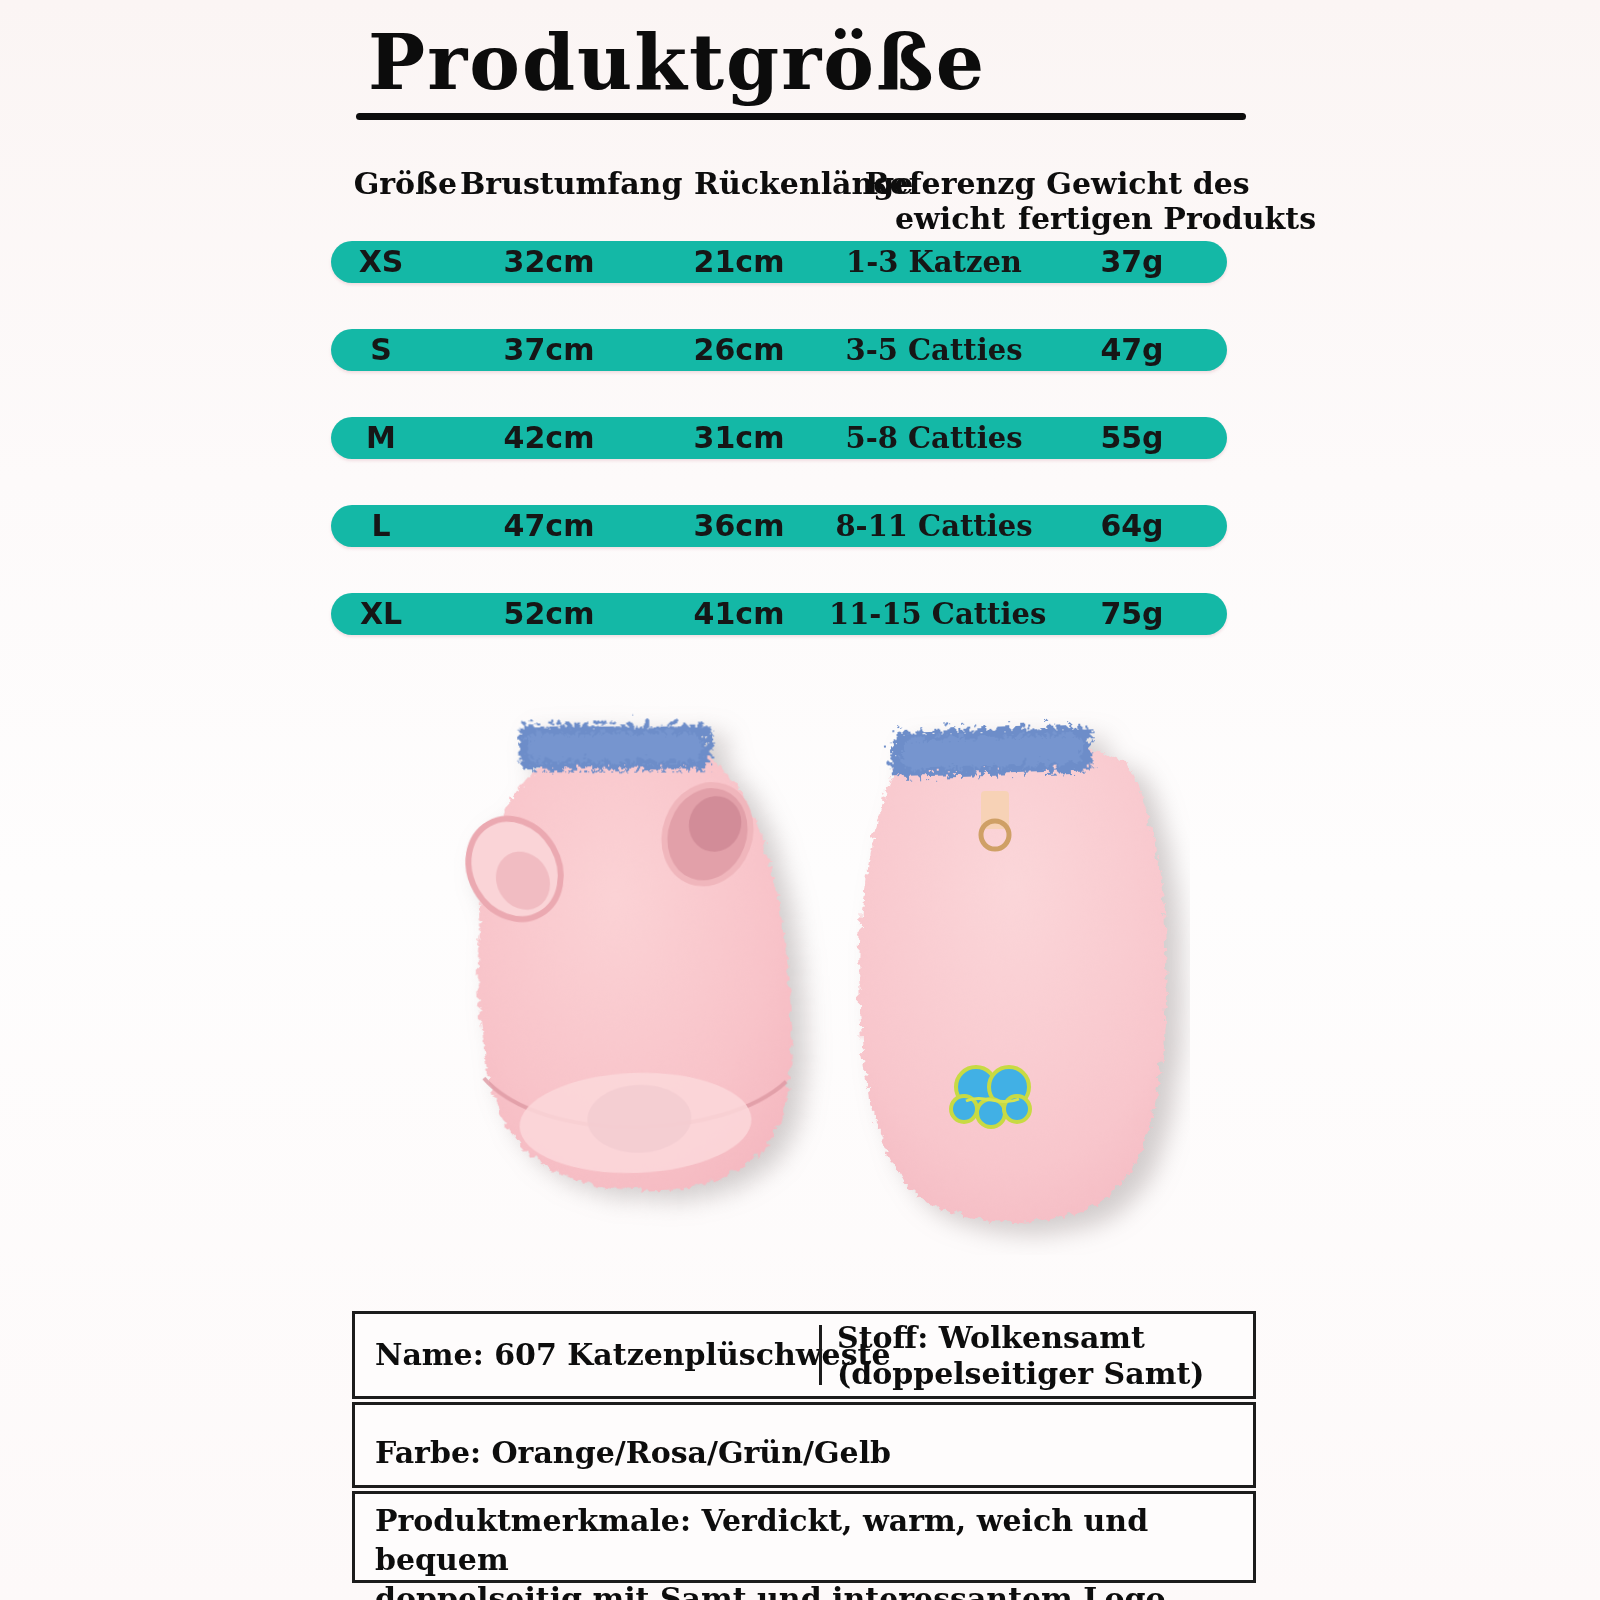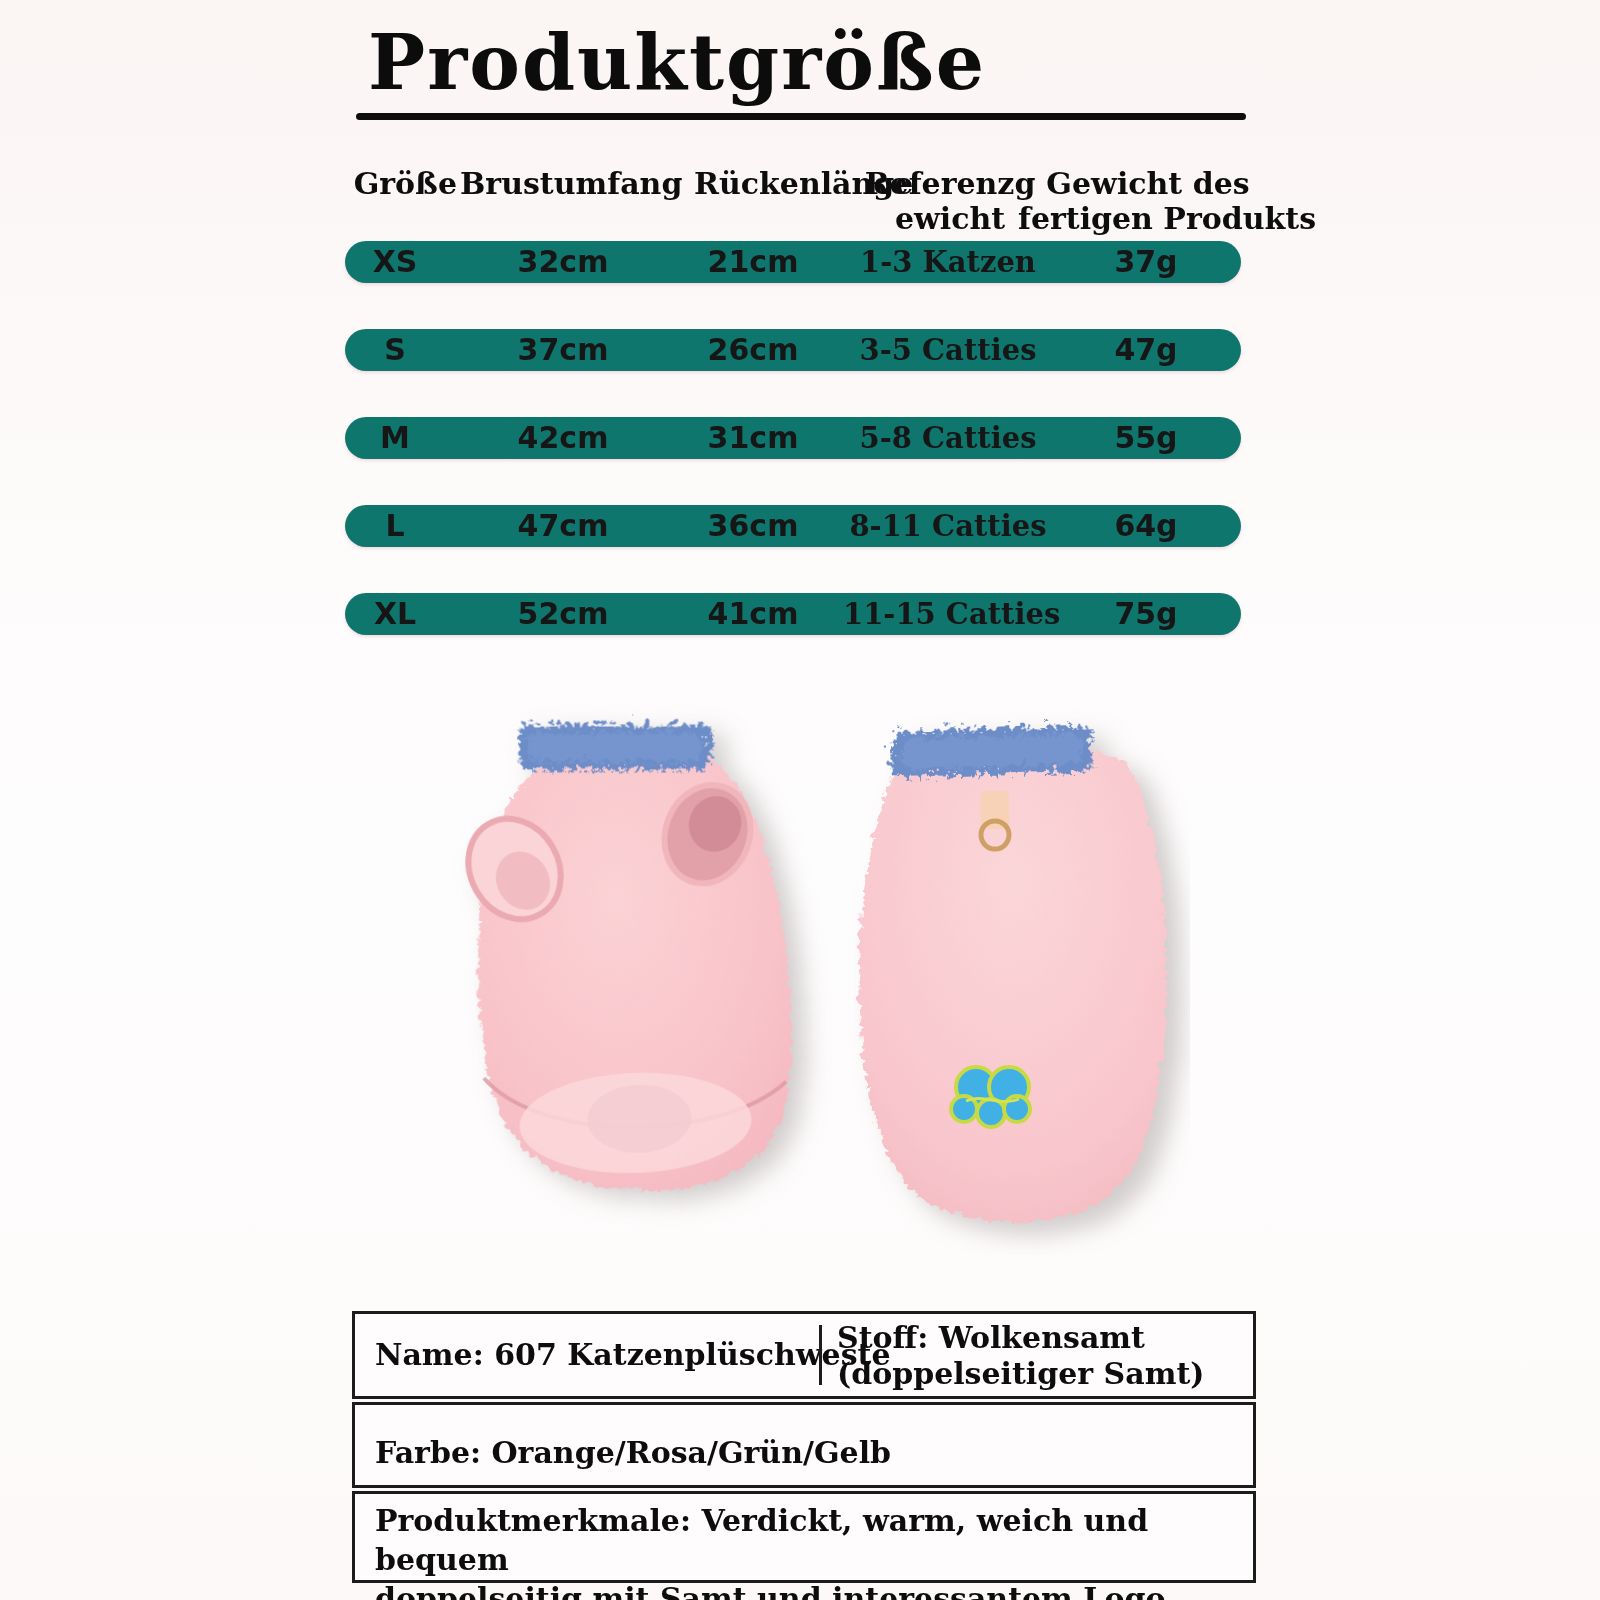--- a/index.html
+++ b/index.html
@@ -30,22 +30,22 @@
     font-size:30px; line-height:35px; text-align:center; color:#0d0d0d;
   }
   .hdr div { white-space:nowrap; }
   .c1 { left:337px;  width:120px;text-align:right; }
   .c2 { left:460px;  width:210px; }
   .c3 { left:654px;  width:210px;margin-left:40px; }
   .c4 { left:845px;  width:210px; }
   .c5 { left:1018px; width:260px; }
 
   .pill {
-    position:absolute; left:345px; width:896px; height:42px;
-    background:#0f766e; border-radius:21px;
+    position:absolute; left:331px; width:896px; height:42px;
+    background:#14b8a6; border-radius:21px;
     box-shadow:0 2px 3px rgba(210,140,155,0.25);
   }
   .pill .cell {
     position:absolute; top:0; height:42px; line-height:42px; text-align:center;
     color:#161616; white-space:nowrap;
   }
   .pill .p1 { left:-10px; width:120px; }
   .pill .p2 { left:113px; width:210px; }
   .pill .p3 { left:303px; width:210px; }
   .pill .p4 { left:498px; width:210px; }

